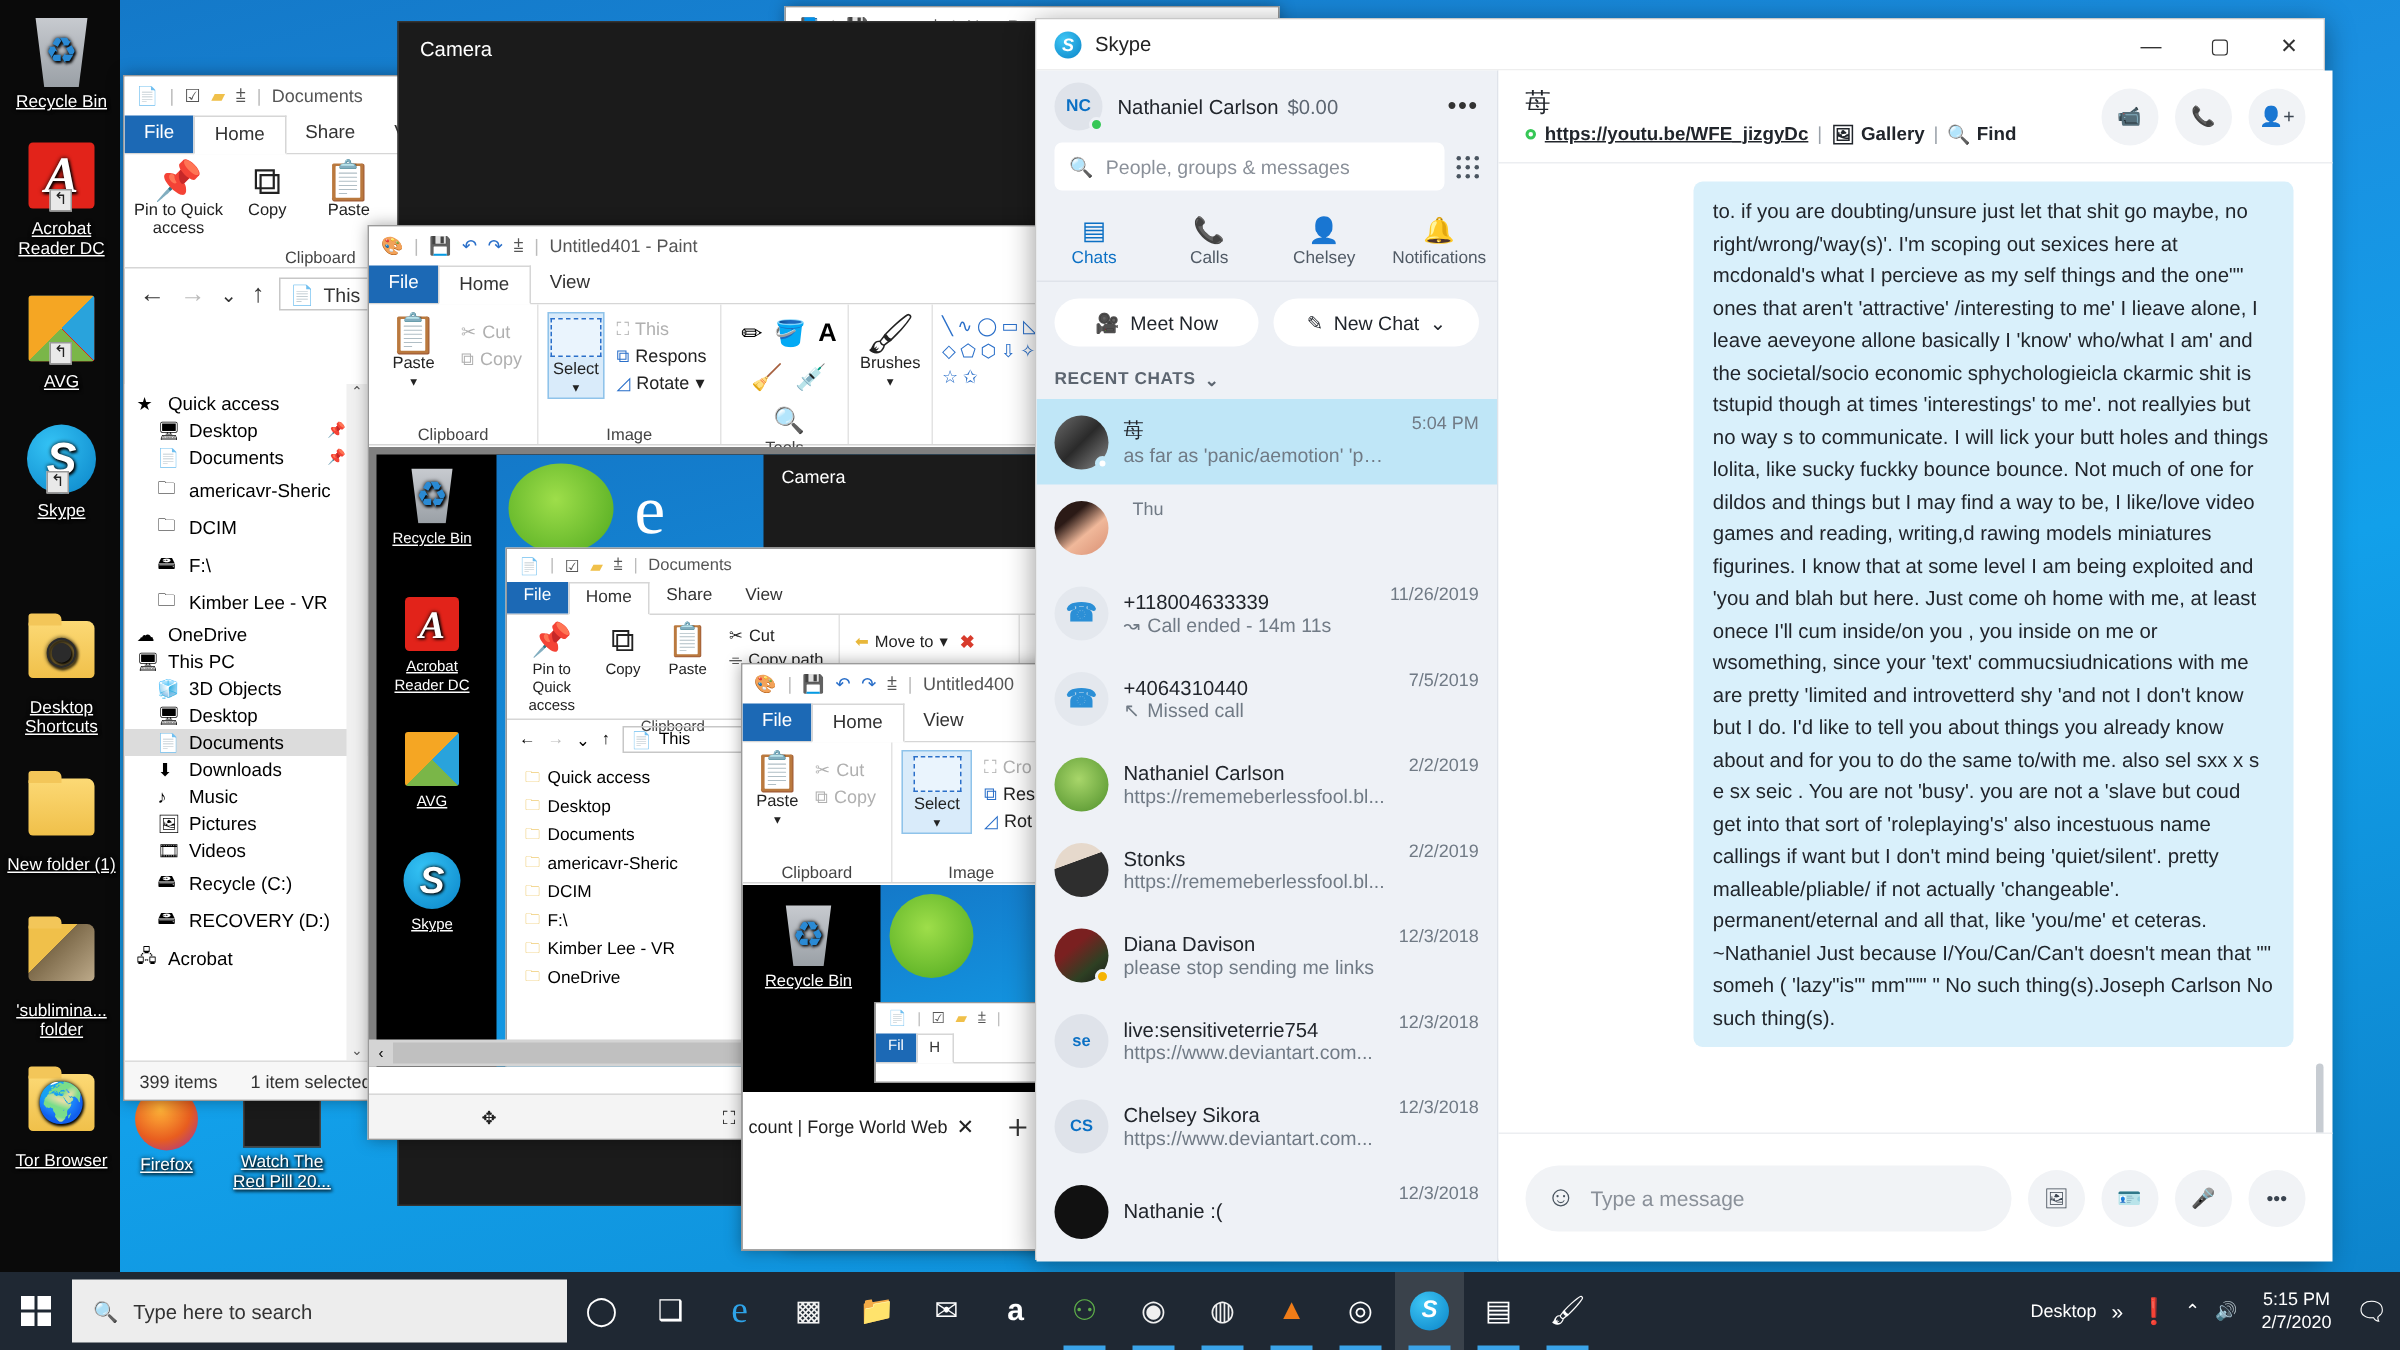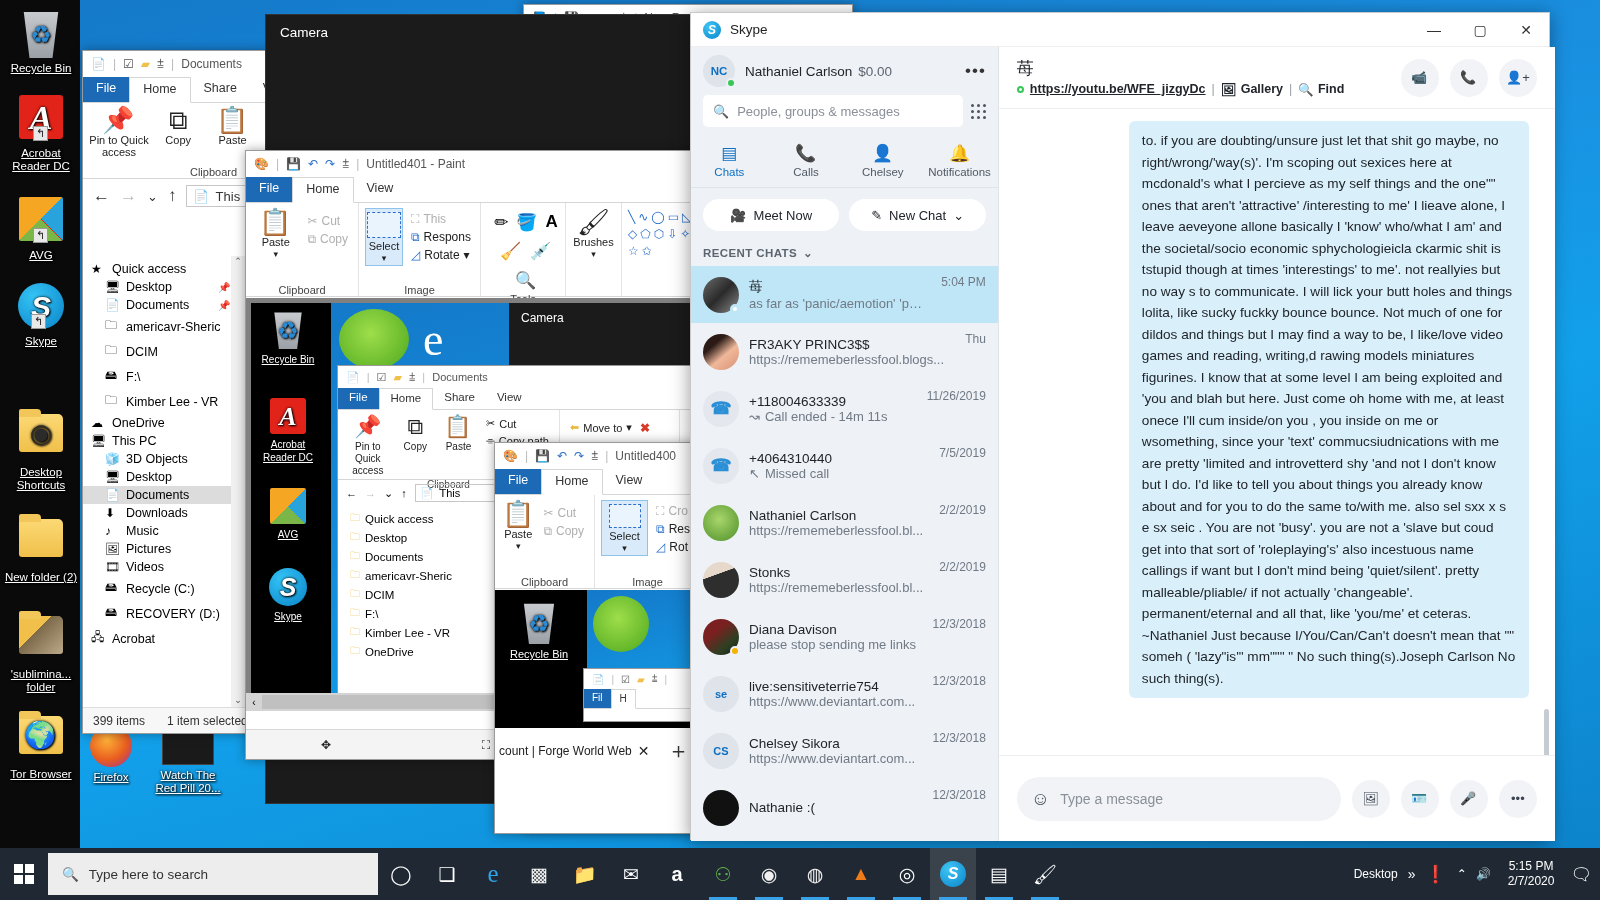--- a/index.html
+++ b/index.html
@@ -217,21 +217,21 @@
 <div class="dicon" style="left:2px;top:408px">
   <div class="glyph">
       <div class="ico-folder disc" style="width:44px;height:38px;margin:6px auto 0"></div>
     </div>
   <span class="lbl">Desktop Shortcuts</span>
 </div>
 <div class="dicon" style="left:2px;top:513px">
   <div class="glyph">
       <div class="ico-folder" style="width:44px;height:38px;margin:6px auto 0"></div>
     </div>
-  <span class="lbl">New folder (2)</span>
+  <span class="lbl">New folder (1)</span>
 </div>
 <div class="dicon" style="left:2px;top:610px">
   <div class="glyph">
       <div class="ico-folder photo" style="width:44px;height:38px;margin:6px auto 0"></div>
     </div>
   <span class="lbl">'sublimina... folder</span>
 </div>
 <div class="dicon" style="left:2px;top:710px">
   <div class="glyph">
       <div class="ico-folder globe" style="width:44px;height:38px;margin:6px auto 0"></div>
@@ -917,24 +917,20 @@
               <i class="presence ringo" style="border-color: rgb(191, 230, 247);"></i>
             </div>
             <div class="txt">
               <div class="nm">苺</div>
               <div class="pv">as far as 'panic/aemotion' 'per...</div>
             </div>
             <div class="tm">5:04 PM</div>
           </div>
           <div class="sk-chat">
             <div class="av" style="background: linear-gradient(140deg, rgb(43, 26, 22) 30%, rgb(240, 184, 154) 60%, rgb(217, 143, 115));"></div>
-            <div class="txt">
-              <div class="nm">FR3AKY PRINC3$$</div>
-              <div class="pv">https://rememeberlessfool.blogs...</div>
-            </div>
             <div class="tm">Thu</div>
           </div>
           <div class="sk-chat">
             <div class="av phone">☎</div>
             <div class="txt">
               <div class="nm">+118004633339</div>
               <div class="pv"><span style="margin-right: 5px;">↝</span>Call ended - 14m 11s</div>
             </div>
             <div class="tm">11/26/2019</div>
           </div>

